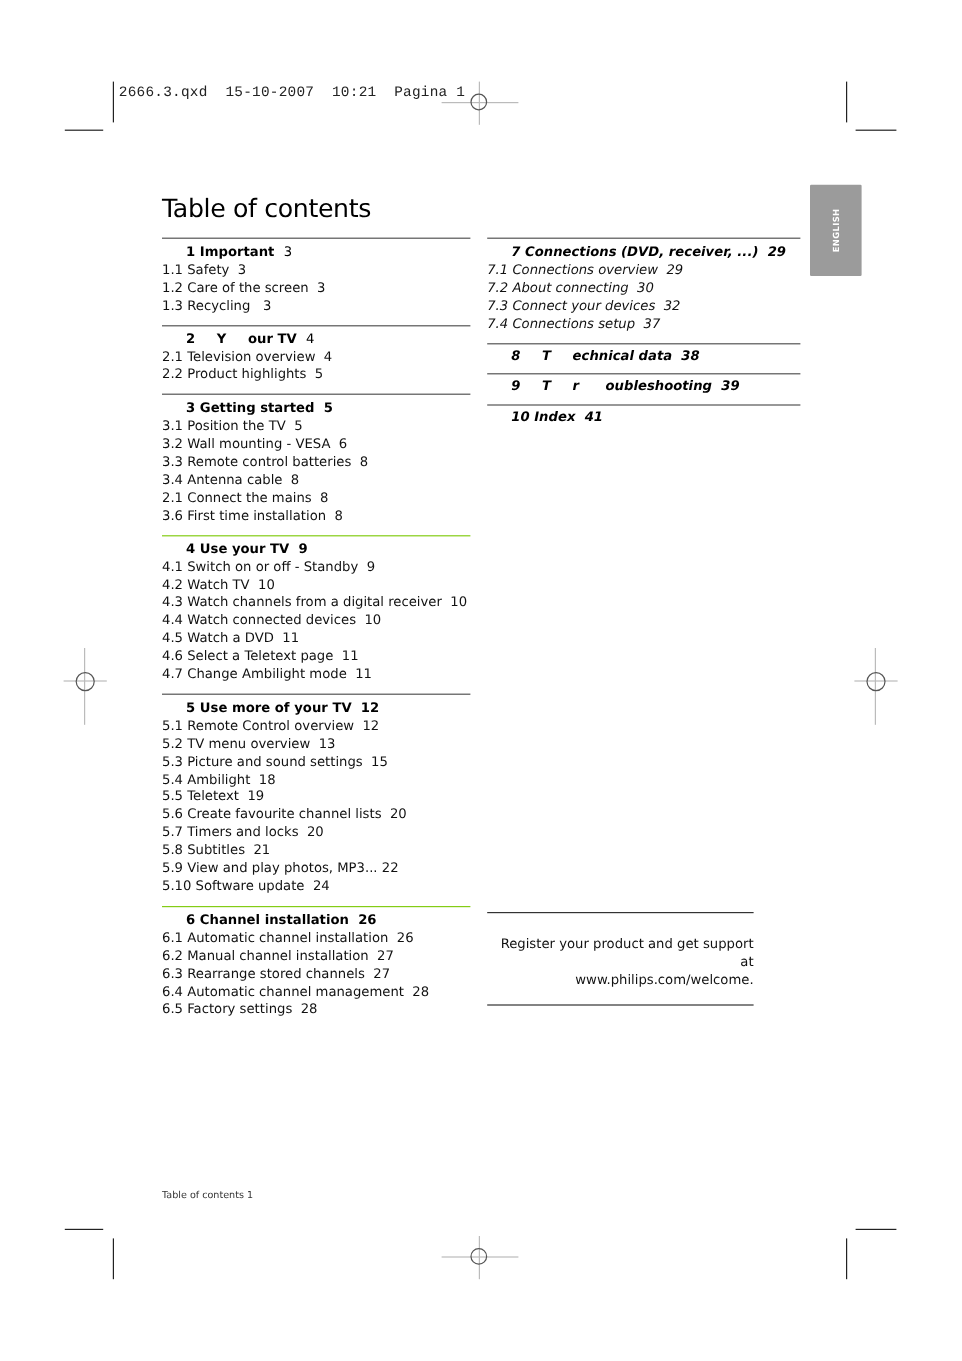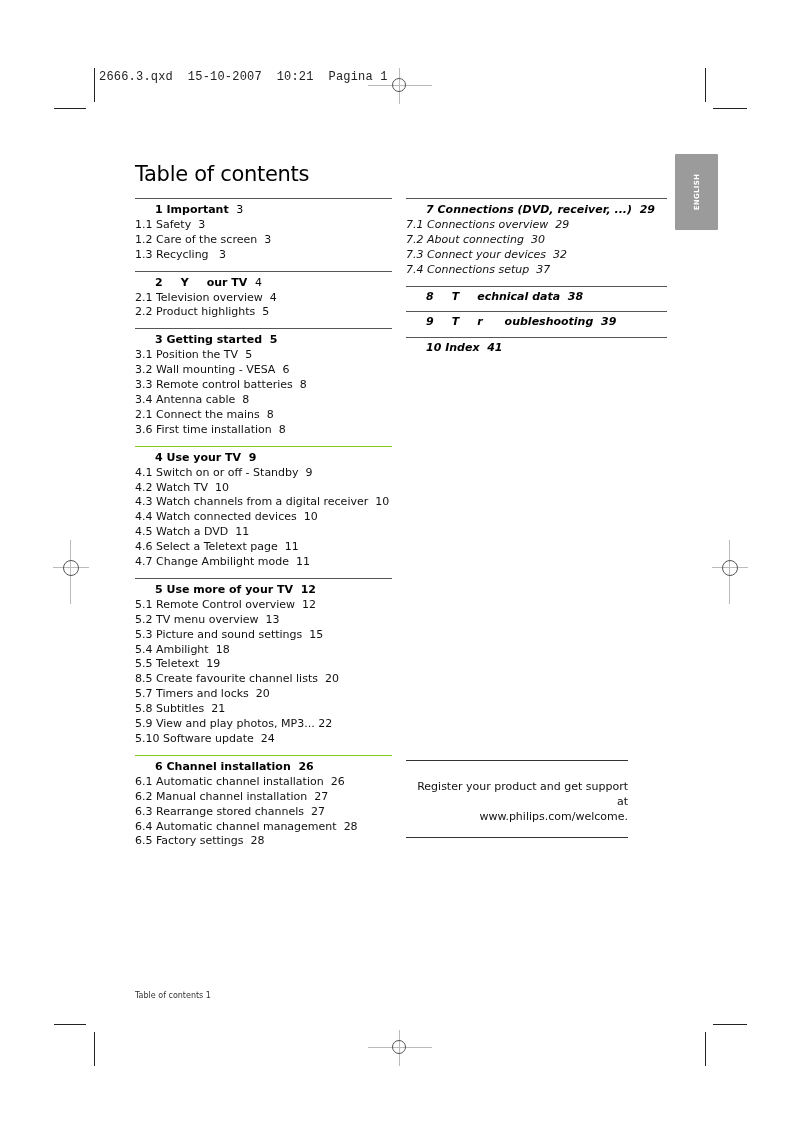--- a/index.html
+++ b/index.html
@@ -114,21 +114,21 @@
     <div class="row"><span>4.7</span> <span>Change Ambilight mode</span>&nbsp; <span>11</span></div>
   </div>
 
   <div class="section">
     <div class="row head"><span>5</span> <span>Use more of your TV</span>&nbsp; <span>12</span></div>
     <div class="row"><span>5.1</span> <span>Remote Control overview</span>&nbsp; <span>12</span></div>
     <div class="row"><span>5.2</span> <span>TV menu overview</span>&nbsp; <span>13</span></div>
     <div class="row"><span>5.3</span> <span>Picture and sound settings</span>&nbsp; <span>15</span></div>
     <div class="row"><span>5.4</span> <span>Ambilight</span>&nbsp; <span>18</span></div>
     <div class="row"><span>5.5</span> <span>Teletext</span>&nbsp; <span>19</span></div>
-    <div class="row"><span>8.5</span> <span>Create favourite channel lists</span>&nbsp; <span>20</span></div>
+    <div class="row"><span>5.6</span> <span>Create favourite channel lists</span>&nbsp; <span>20</span></div>
     <div class="row"><span>5.7</span> <span>Timers and locks</span>&nbsp; <span>20</span></div>
     <div class="row"><span>5.8</span> <span>Subtitles</span>&nbsp; <span>21</span></div>
     <div class="row"><span>5.9</span> <span>View and play photos, MP3...</span> <span>22</span></div>
     <div class="row"><span>5.10</span> <span>Software update</span>&nbsp; <span>24</span></div>
   </div>
 
   <div class="section lightrule">
     <div class="row head"><span>6</span> <span>Channel installation</span>&nbsp; <span>26</span></div>
     <div class="row"><span>6.1</span> <span>Automatic channel installation</span>&nbsp; <span>26</span></div>
     <div class="row"><span>6.2</span> <span>Manual channel installation</span>&nbsp; <span>27</span></div>

